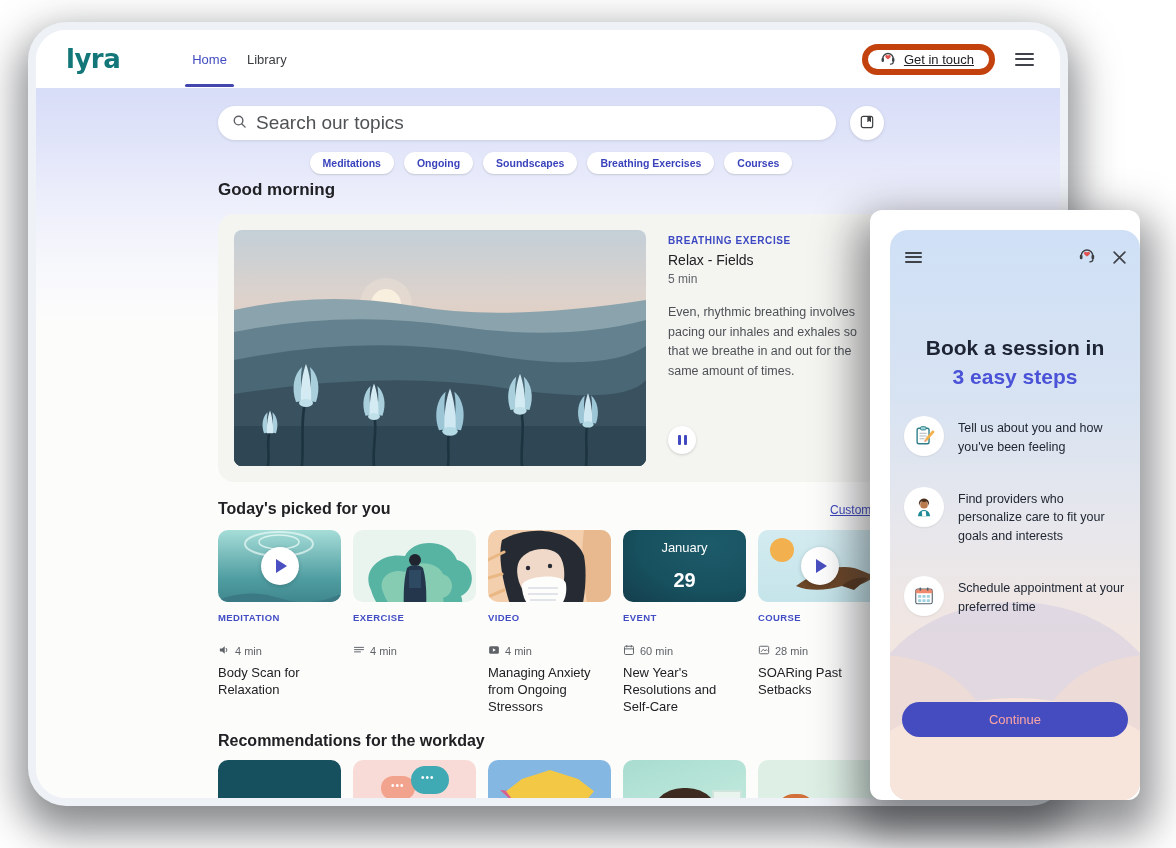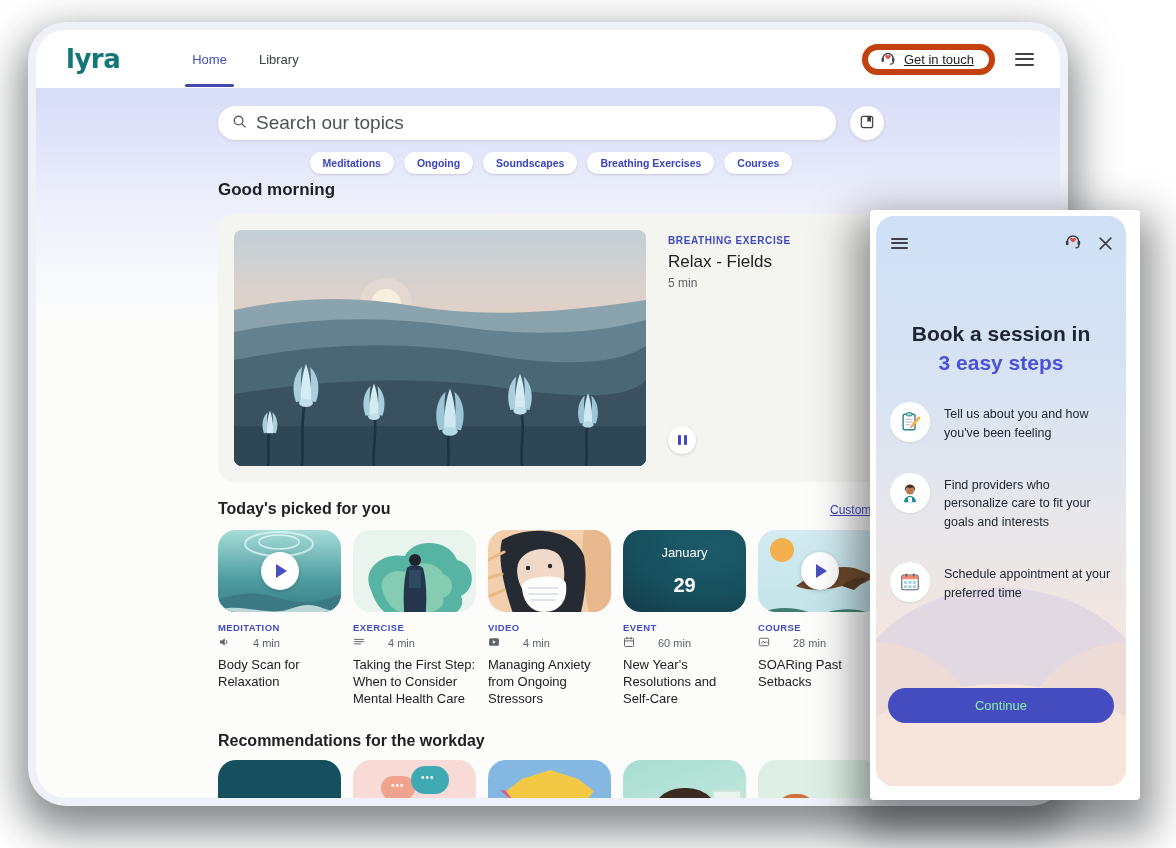--- a/index.html
+++ b/index.html
@@ -9,21 +9,21 @@
 
   
   .window { position:absolute; left:36px; top:30px; width:1024px; height:768px;
     background:#fcfcfb; border-radius:30px; overflow:hidden;
     box-shadow:0 0 0 8px #eef1f5, 0 18px 42px 16px rgba(35,38,42,.55); }
 
   .win-header { position:absolute; top:0; left:0; right:0; height:58px; background:#fff;
     display:flex; align-items:center; padding:0 26px 0 30px; z-index:3; }
   .logo { font-family:"DejaVu Sans",sans-serif; font-weight:700; font-size:26px;
     color:#13777a; letter-spacing:-.5px; margin-right:72px; line-height:1; }
-  .tabs { display:flex; gap:32px; height:100%; align-items:center; }
+  .tabs { display:flex; gap:20px; height:100%; align-items:center; }
   .tab { position:relative; font-size:13px; color:#3c4043; cursor:pointer; }
   .tab.active { color:#424cc0; font-weight:500; }
   .tab-underline { position:absolute; left:-7px; right:-7px; bottom:-20px; height:3px;
     border-radius:3px; background:#4247ad; }
   .header-right { margin-left:auto; display:flex; align-items:center; gap:20px; }
   .git-btn { display:flex; align-items:center; gap:7px; height:31px; padding:0 15px 0 11px;
     background:#fff; border:6px solid #c2410c; border-radius:17px; font-size:13px;
     color:#202124; cursor:pointer; font-family:inherit;text-decoration:underline; }
   .hamburger { width:19px; height:13px; display:flex; flex-direction:column;
     justify-content:space-between; cursor:pointer; }
@@ -56,50 +56,50 @@
     color:#202124; }
 
   
   .featured { position:absolute; top:126px; left:182px; width:666px; height:268px;
     background:#f4f4f1; border-radius:16px; }
   .featured-img { position:absolute; left:16px; top:16px; width:412px; height:236px;
     border-radius:8px; overflow:hidden; }
   .featured-img svg { display:block; }
   .featured-info { position:absolute; left:450px; top:21px; width:208px; }
   .f-cat { font-size:10px; font-weight:700; color:#3d49c2; letter-spacing:.6px; }
-  .f-title { font-size:17px; font-weight:500; color:#202124; margin-top:6px; }
+  .f-title { font-size:14px; font-weight:500; color:#202124; margin-top:6px; }
   .f-dur { font-size:12px; color:#5f6368; margin-top:4px; }
   .f-desc { font-size:12.5px; color:#4d5156; line-height:1.56; margin-top:17px; }
   .pause-btn { position:absolute; left:450px; top:212px; width:28px; height:28px;
     border-radius:50%; background:#fff; box-shadow:0 1px 3px rgba(0,0,0,.16);
     display:flex; align-items:center; justify-content:center; gap:3px; border:none;
     cursor:pointer; }
   .pause-btn i { display:block; width:3px; height:10px; background:#4049c0; border-radius:1px; }
 
   
   .picked-head { position:absolute; top:412px; left:182px; font-size:16px;
     font-weight:600; color:#202124; }
   .customize { position:absolute; top:415px; left:794px; font-size:12px; color:#3a43bc;
     text-decoration:underline; cursor:pointer; white-space:nowrap; }
 
   .card { position:absolute; width:123px; }
   .row1 { top:442px; } .row2 { top:672px; }
   .cl1 { left:182px; } .cl2 { left:317px; } .cl3 { left:452px; }
   .cl4 { left:587px; } .cl5 { left:722px; }
-  .thumb { position:relative; width:123px; height:82px; border-radius:18px;
+  .thumb { position:relative; width:123px; height:72px; border-radius:10px;
     overflow:hidden; cursor:pointer; }
   .thumb svg { display:block; }
   .play { position:absolute; left:50%; top:50%; transform:translate(-50%,-50%);
     width:38px; height:38px; border-radius:50%; background:#fff; display:grid;
     place-items:center; box-shadow:0 1px 4px rgba(0,0,0,.18); }
   .play i { display:block; width:0; height:0; border-left:11px solid #4a4fc1;
     border-top:7px solid transparent; border-bottom:7px solid transparent; margin-left:3px; }
   .c-cat { margin-top:10px; font-size:9.5px; font-weight:700; color:#424dc4;
     letter-spacing:.4px; }
-  .c-meta { margin-top:3px; font-size:11px; color:#5f6368; display:flex; gap:23px;
+  .c-meta { margin-top:21px; font-size:11px; color:#5f6368; display:flex; gap:5px;
     align-items:center; }
   .c-title { margin-top:6px; font-size:13px; color:#202124; line-height:1.32; }
 
   .event-thumb { width:100%; height:100%;
     background:radial-gradient(120px 80px at 70% 20%,#1d5b6a 0%,#17505e 60%,#143e4d 100%);
     display:flex; flex-direction:column; align-items:center; justify-content:center;
     color:#fff; }
   .event-month { font-size:13px; }
   .event-day { font-size:20px; font-weight:700; margin-top:14px; }
 
@@ -120,21 +120,21 @@
     clip-path:polygon(100% 100%,0 0,100% 10%);}
   .t-girl { width:100%;height:100%; background:linear-gradient(160deg,#a8ddd0,#c9ece1); position:relative; }
   .t-girl .hair{position:absolute;left:26px;top:28px;width:72px;height:70px;border-radius:34px;background:#3d2a20;}
   .t-girl .gift{position:absolute;right:4px;top:30px;width:30px;height:26px;background:#e9f4ef;border:2px solid #cfe4da;}
   .t-kids { width:100%;height:100%; background:#def0e6; position:relative; }
   .t-kids .k1{position:absolute;left:18px;top:34px;width:40px;height:48px;border-radius:18px;background:#d2703a;}
   .t-kids .k1::after{content:"";position:absolute;left:7px;top:14px;width:26px;height:32px;border-radius:12px;background:#f3c9a6;}
 
   
   .phone { position:absolute; left:870px; top:210px; width:270px; height:590px;
-    background:#fff; border-radius:4px; padding:6px; z-index:10;
+    background:#fff; border-radius:12px; padding:20px; z-index:10;
     box-shadow:0 20px 42px 14px rgba(35,38,42,.5); }
   .screen { position:relative; width:250px; height:570px; border-radius:18px;
     overflow:hidden;
     background:linear-gradient(180deg,#cfe0f6 0%,#d8e3f2 30%,#e7e7ec 52%,
       #f2e6e1 72%,#f6e4dc 100%); }
   .petal { position:absolute; border-radius:50%; z-index:1; }
   .petal1 { width:300px; height:230px; left:-25px; top:372px; background:#d6cfe1; opacity:.6; }
   .petal2 { width:230px; height:200px; left:-125px; top:425px; background:#efdcd6; opacity:.85; }
   .petal3 { width:230px; height:200px; right:-125px; top:425px; background:#efdcd6; opacity:.85; }
   .petal4 { width:400px; height:300px; left:-75px; top:468px; background:#f7e4da; }
@@ -147,21 +147,21 @@
   .p-close { cursor:pointer; display:grid; place-items:center; }
   .p-heading { position:absolute; top:104px; left:0; width:100%; text-align:center;
     font-size:21px; font-weight:700; color:#1d2433; line-height:1.38; z-index:4; }
   .p-heading .l2 { color:#4a52d8; }
   .steps { position:absolute; top:186px; left:14px; right:12px; z-index:4; }
   .step { display:flex; gap:14px; align-items:flex-start; margin-bottom:30px; }
   .step-icon { width:40px; height:40px; border-radius:50%; background:#fff; flex:none;
     display:grid; place-items:center; box-shadow:0 1px 2px rgba(0,0,0,.07); }
   .step-text { font-size:12.5px; color:#202733; line-height:1.5; padding-top:3px; }
   .continue { position:absolute; left:12px; right:12px; top:472px; height:35px;
-    border:none; border-radius:20px; background:#454cc0; color:#86efac; font-size:13px;
+    border:none; border-radius:20px; background:#454cc0; color:#fca5a5; font-size:13px;
     font-family:inherit; cursor:pointer; z-index:5; }
 </style>
 </head>
 <body>
 
 <div class="stage">
 
   <div class="window">
 
     <header class="win-header">
@@ -294,20 +294,21 @@
                 <path d="M10 2 C15 -12 12 -26 4 -33 C6 -20 5 -9 2 1 Z" fill="#a9cfdd"></path>
                 <path d="M-5 2 C-6 -14 -3 -28 0 -36 C3 -28 6 -14 5 2 Z" fill="#d4ebf3"></path>
               </g>
             </g>
           </svg>
         </div>
         <div class="featured-info">
           <div class="f-cat">BREATHING EXERCISE</div>
           <div class="f-title">Relax - Fields</div>
           <div class="f-dur">5 min</div>
+          <div class="f-desc">Even, rhythmic breathing involves pacing our inhales and exhales so that we breathe in and out for the same amount of times.</div>
         </div>
         <button class="pause-btn">
           <i></i>
             <i></i>
         </button>
       </div>
 
       <div class="picked-head">Today's picked for you</div>
       <a class="customize">Customize</a>
 
@@ -358,21 +359,20 @@
         </div>
         <div class="c-cat">EXERCISE</div>
         <div class="c-meta">
           <span>
             <svg width="12" height="12" viewBox="0 0 16 16">
               <path d="M2 4.5h12M2 7.5h12M2 10.5h8" stroke="#5f6368" stroke-width="1.3" stroke-linecap="round"></path>
             </svg>
           </span>
           <span>4 min</span>
         </div>
-        <div class="c-title">Taking the First Step: When to Consider Mental Health Care</div>
       </div>
 
       <div class="card row1 cl3">
         <div class="thumb">
           <svg width="123" height="98" viewBox="0 0 123 98" preserveAspectRatio="none">
             <rect width="123" height="98" fill="#f3cfae"></rect>
             <path d="M96 0 L123 0 L123 98 L104 98 C96 60 92 30 96 0 Z" fill="#e8b98e"></path>
             <path d="M14 10 C40 -6 86 -2 96 26 C100 48 96 78 88 98 L30 98 C20 70 8 34 14 10 Z" fill="#262b33"></path>
             <path d="M30 34 C34 20 58 14 70 24 C78 32 78 52 72 64 L40 68 C32 58 27 45 30 34 Z" fill="#f0d9c8"></path>
             <path d="M34 56 C34 46 76 42 78 54 C80 70 72 82 56 82 C42 82 34 70 34 56 Z" fill="#fdfdfc"></path>

